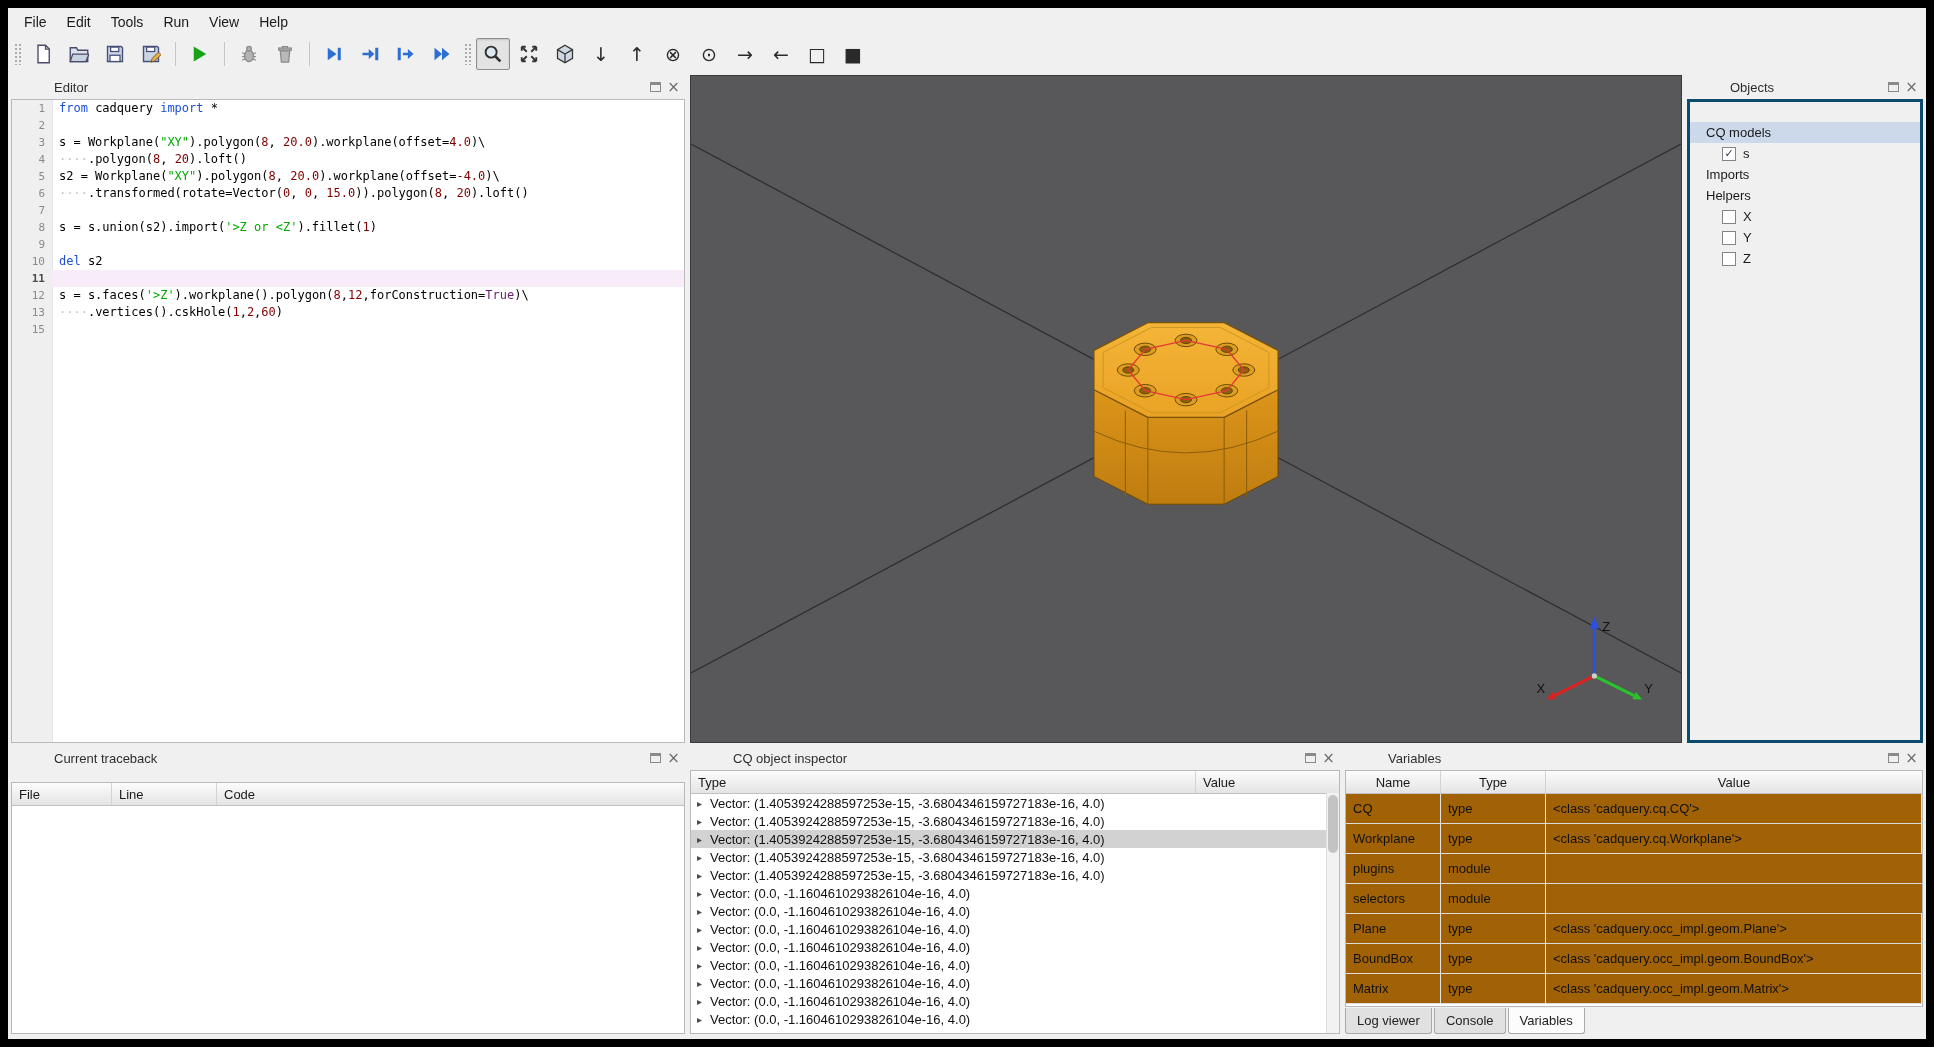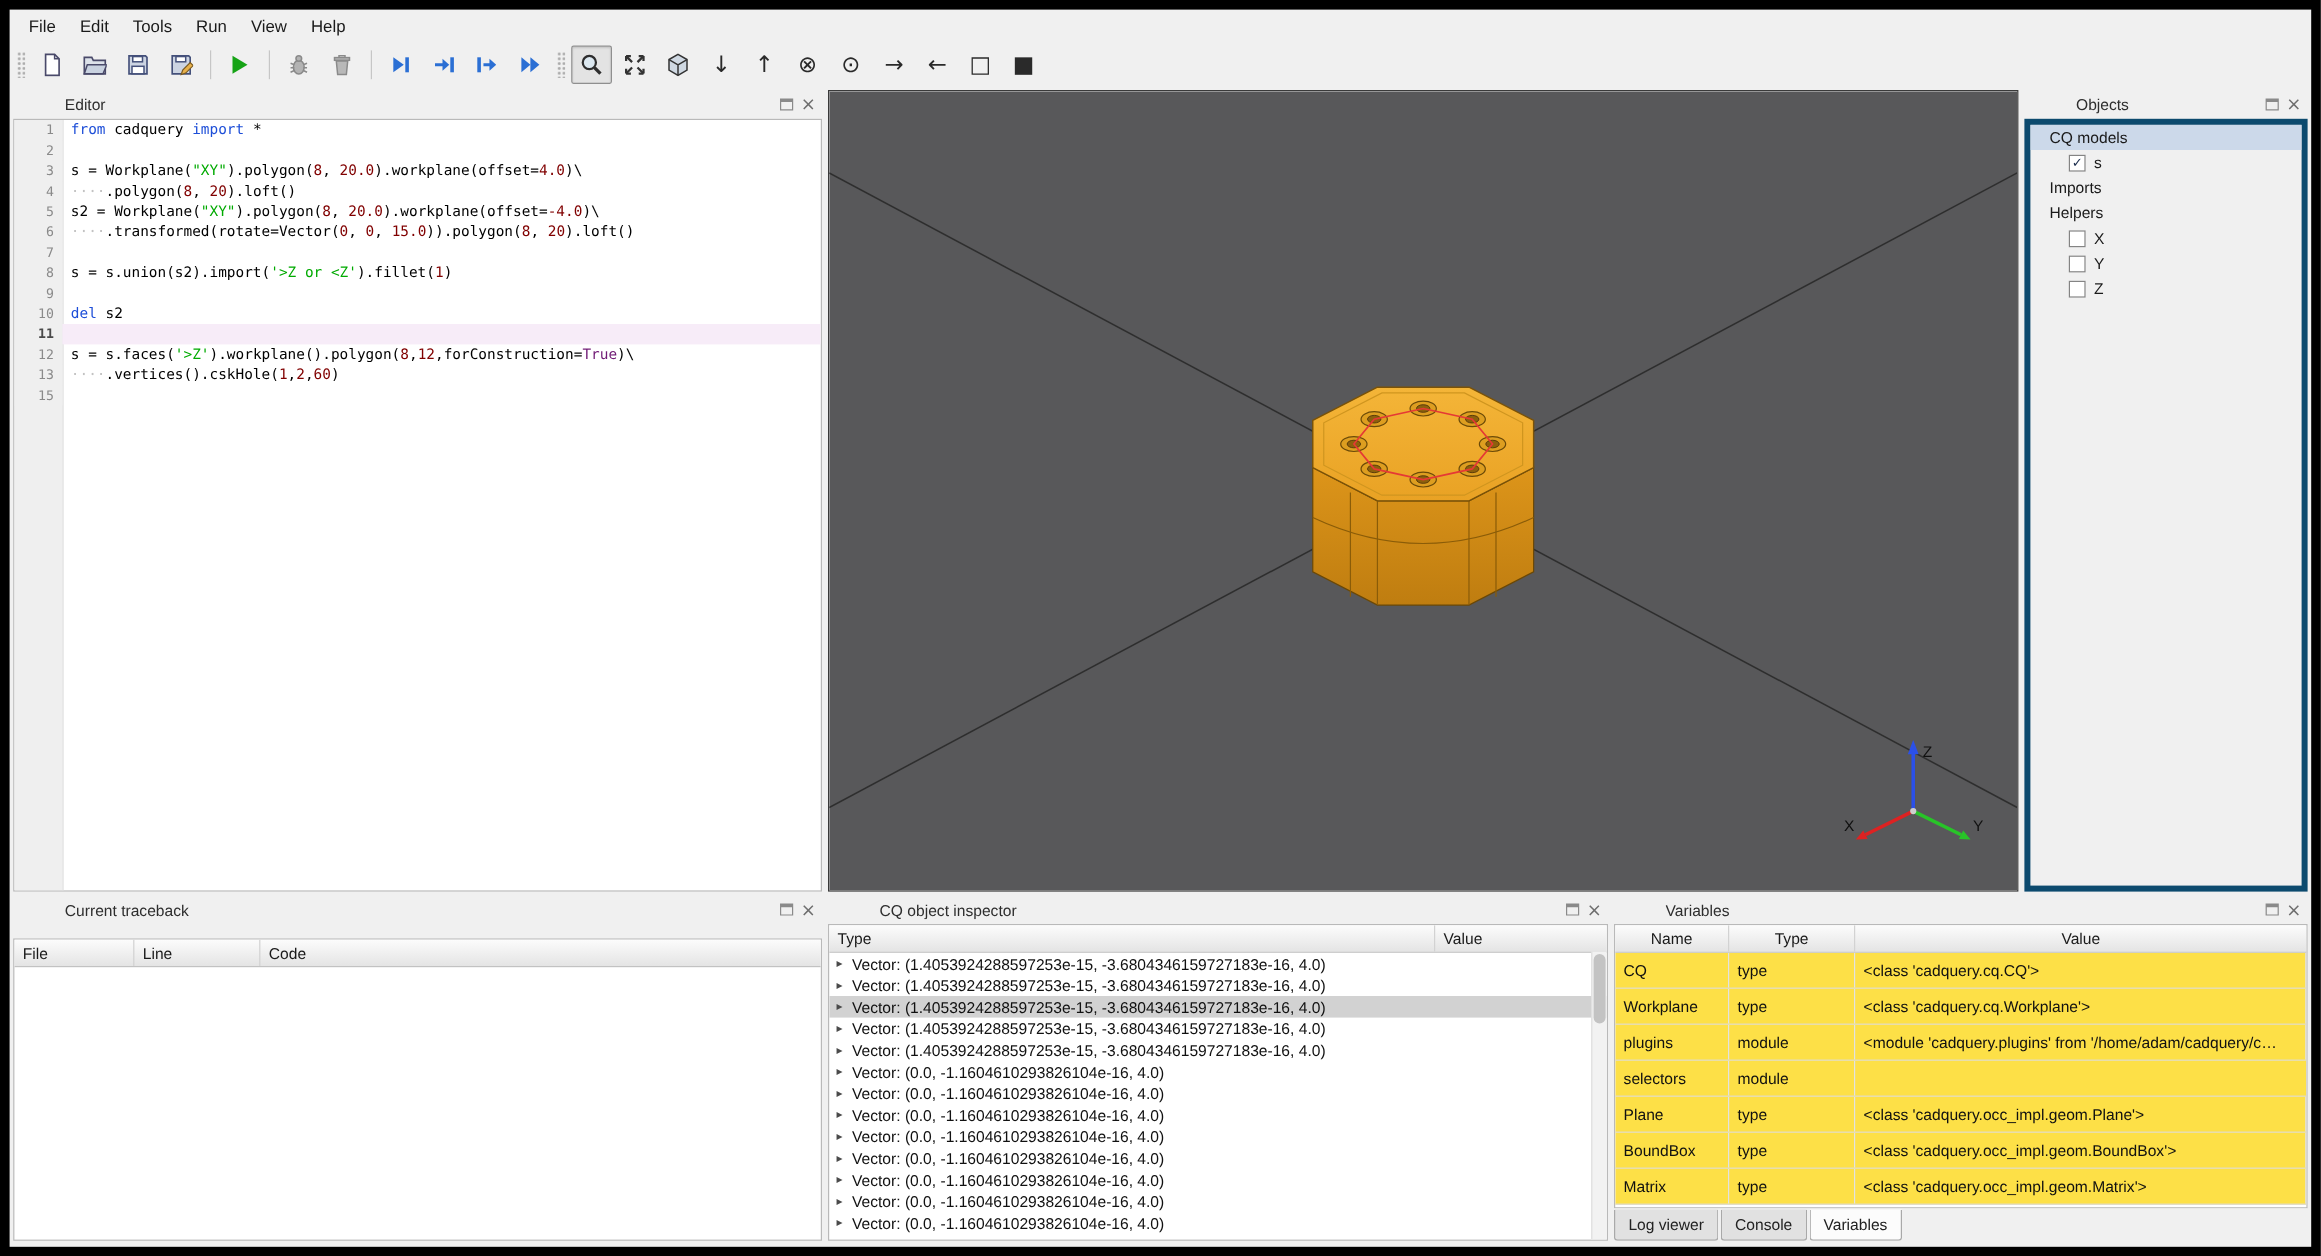--- a/index.html
+++ b/index.html
@@ -44,21 +44,21 @@
   .tok-ws{color:#c2c2c2;}
   .tok-pl{color:#000;}
 
   
   .viewport-panel{flex:1;}
   .viewport{flex:1;position:relative;border:1px solid #3a3a3a;overflow:hidden;}
   .viewport svg{position:absolute;inset:0;}
 
   
   .objects-panel{width:236px;flex:0 0 236px;}
-  .objects-body{flex:1;background:#f0f0f0;border:5px solid #0c4a6e;padding-top:0;font-size:13px;overflow:hidden;}
+  .objects-body{flex:1;background:#f0f0f0;border:3px solid #0c4a6e;padding-top:20px;font-size:13px;overflow:hidden;}
   .obj-row{height:21px;display:flex;align-items:center;padding-left:16px;color:#1a1a1a;}
   .obj-row.child{padding-left:32px;}
   .obj-row.selected{background:#ccd9ea;}
   .cb{flex:0 0 14px;width:14px;height:14px;box-sizing:border-box;border:1px solid #848484;background:#fff;margin-right:7px;font-size:11px;line-height:12px;text-align:center;color:#1d2f4f;font-family:"DejaVu Sans",sans-serif;}
 
   
   .bottom{height:288px;flex:0 0 288px;display:flex;gap:5px;padding:3px 3px 5px 3px;}
   .tbk-panel{width:674px;flex:0 0 674px;}
   .insp-panel{width:650px;flex:0 0 650px;}
   .vars-panel{flex:1;}
@@ -72,21 +72,21 @@
   .insp-wrap{position:relative;}
   #insp-rows{flex:1;overflow:hidden;}
   .insp-row{height:18px;flex:0 0 18px;display:flex;align-items:center;font-size:13px;color:#111;padding-left:6px;white-space:nowrap;}
   .insp-row.selected{background:#d2d2d2;}
   .tri{width:13px;flex:0 0 13px;color:#4a4a4a;font-size:10px;font-family:"DejaVu Sans",sans-serif;}
   .vsb{position:absolute;right:0;top:22px;bottom:0;width:12px;background:#f2f2f2;border-left:1px solid #dedede;}
   .vsb-thumb{position:absolute;top:2px;left:1px;right:1px;height:58px;background:#c3c3c3;border-radius:5px;}
 
   
   #var-rows{flex:1;overflow:hidden;}
-  .var-row{display:flex;height:29px;flex:0 0 29px;border-bottom:1px solid #dcdcdc;font-size:13px;color:#111;align-items:stretch;background:#fde047;}
+  .var-row{display:flex;height:29px;flex:0 0 29px;border-bottom:1px solid #dcdcdc;font-size:13px;color:#111;align-items:stretch;background:#a16207;}
   .var-cell{display:flex;align-items:center;padding-left:7px;border-right:1px solid #e2e2e2;box-sizing:border-box;white-space:nowrap;overflow:hidden;}
   .vc0{width:95px;flex:0 0 95px;}
   .vc1{width:105px;flex:0 0 105px;}
   .vc2{flex:1;}
   .vars-tabs{height:26px;flex:0 0 26px;display:flex;align-items:stretch;background:#f0f0f0;padding-top:1px;}
   .vtab{display:flex;align-items:center;padding:0 11px;font-size:13px;color:#222;background:#e1e1e1;border:1px solid #a9a9a9;border-top:none;border-radius:0 0 3px 3px;margin-right:2px;}
   .vtab.active{background:#fcfcfc;}
 </style>
 </head>
 <body>
@@ -499,21 +499,20 @@
               <div class="var-cell vc2">&lt;class 'cadquery.cq.CQ'&gt;</div>
             </div>
             <div class="var-row">
               <div class="var-cell vc0">Workplane</div>
               <div class="var-cell vc1">type</div>
               <div class="var-cell vc2">&lt;class 'cadquery.cq.Workplane'&gt;</div>
             </div>
             <div class="var-row">
               <div class="var-cell vc0">plugins</div>
               <div class="var-cell vc1">module</div>
-              <div class="var-cell vc2">&lt;module 'cadquery.plugins' from '/home/adam/cadquery/c…</div>
             </div>
             <div class="var-row">
               <div class="var-cell vc0">selectors</div>
               <div class="var-cell vc1">module</div>
             </div>
             <div class="var-row">
               <div class="var-cell vc0">Plane</div>
               <div class="var-cell vc1">type</div>
               <div class="var-cell vc2">&lt;class 'cadquery.occ_impl.geom.Plane'&gt;</div>
             </div>

